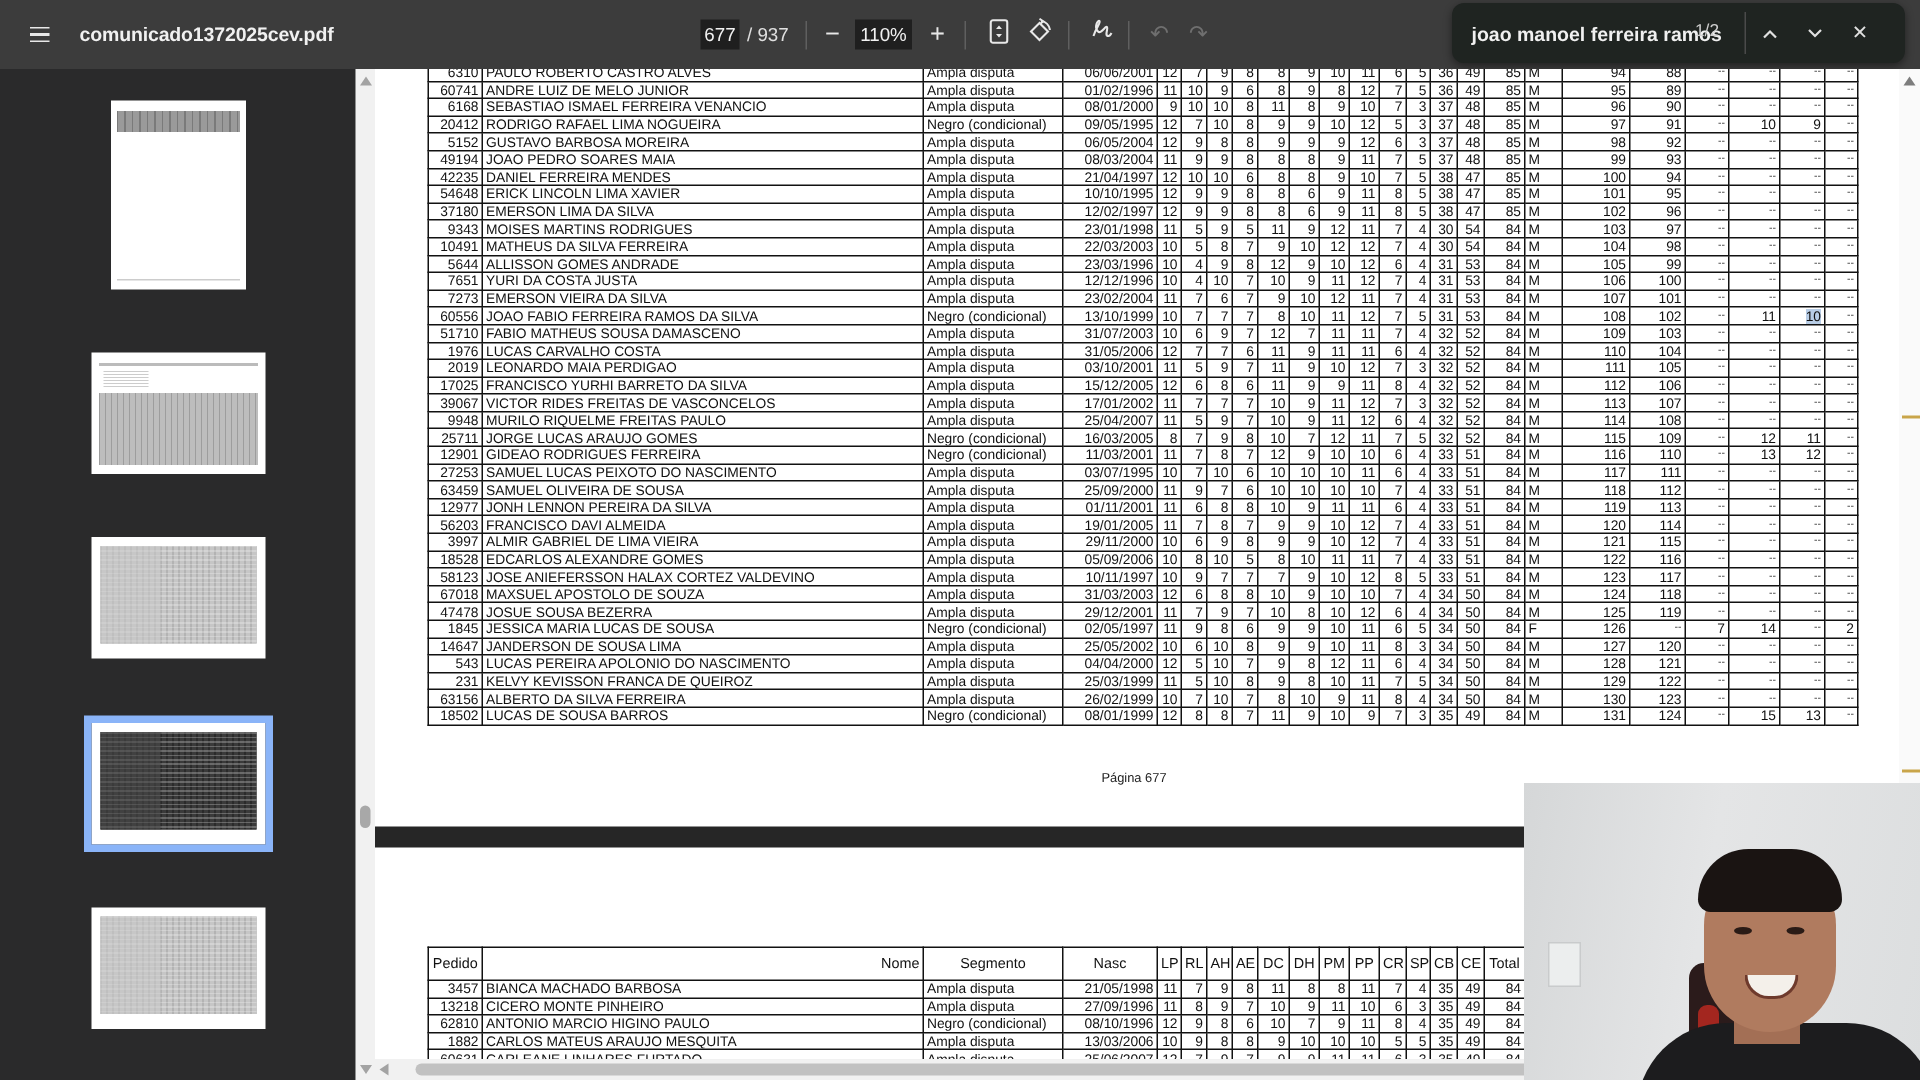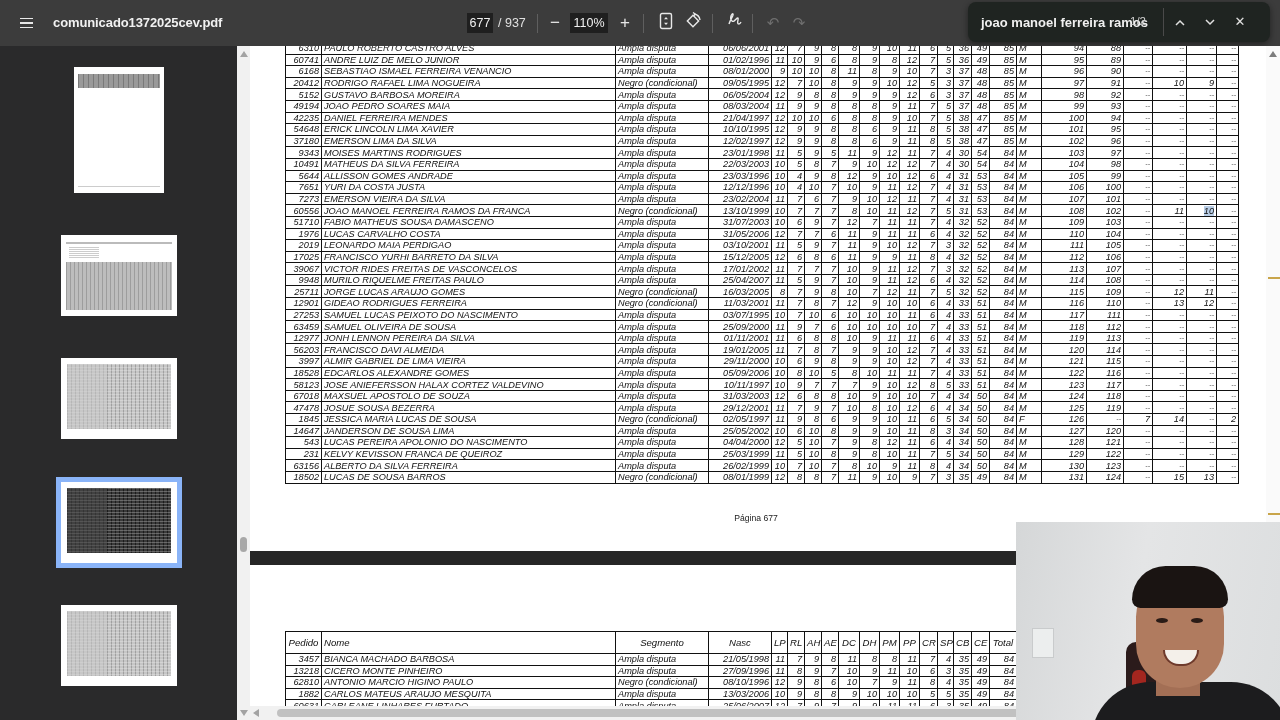--- a/index.html
+++ b/index.html
@@ -38,27 +38,27 @@
   
   .side-scroll { position: absolute; left: 237px; top: 46px; width: 13px; height: 674px; background: #f1f1f1; }
   .side-scroll .arrow-up { position: absolute; left: 3px; top: 5px; width: 0; height: 0; border-left: 4px solid transparent; border-right: 4px solid transparent; border-bottom: 6px solid #a3a3a3; }
   .side-scroll .arrow-dn { position: absolute; left: 3px; bottom: 4px; width: 0; height: 0; border-left: 4px solid transparent; border-right: 4px solid transparent; border-top: 6px solid #a3a3a3; }
   .side-scroll .thumbbar { position: absolute; left: 3px; top: 491px; width: 7px; height: 15px; border-radius: 4px; background: #a8a8a8; }
 
   
   .viewer { position: absolute; left: 250px; top: 46px; width: 1030px; height: 662px; background: #fff; overflow: hidden; }
   .page-gap { position: absolute; left: 0; top: 505px; width: 1030px; height: 14px; background: #262626; }
 
-  table.res { position: absolute; border-collapse: collapse; font-size: 9.2px; color: #111; table-layout: fixed; font-style: italic; }
+  table.res { position: absolute; border-collapse: collapse; font-size: 9.2px; color: #111; table-layout: fixed; }
   table.res td, table.res th { border: 1.3px solid #111; height: 11.6px; line-height: 10px; padding: 0 2px; white-space: nowrap; overflow: hidden; }
   table.res td.r { text-align: right; }
   table.res td.l { text-align: left; }
   table.res td.dash { text-align: right; font-size: 7px; color: #333; }
   table.res th { background: #fff; font-weight: normal; height: 22px; font-size: 9.6px; text-align: center; }
-  table.res th.l { text-align: left; }
+  table.res th.l { text-align: right; }
   .hl { background: #b8cde6; }
 
   .footer-text { position: absolute; left: 0; width: 1012px; text-align: center; font-size: 8.6px; color: #222; }
 
   
   .main-scroll { position: absolute; left: 1266px; top: 46px; width: 14px; height: 662px; background: #fafafa; }
   .main-scroll .arrow-up { position: absolute; left: 3px; top: 5px; width: 0; height: 0; border-left: 4px solid transparent; border-right: 4px solid transparent; border-bottom: 6px solid #7d7d7d; }
   .mark { position: absolute; left: 1268px; width: 12px; height: 2px; background: #c9a54a; }
 
   
@@ -566,21 +566,21 @@
           <td class="l">M</td>
           <td class="r">107</td>
           <td class="r">101</td>
           <td class="dash">--</td>
           <td class="dash">--</td>
           <td class="dash">--</td>
           <td class="dash">--</td>
         </tr>
         <tr>
           <td class="r">60556</td>
-          <td class="l">JOAO MANOEL FERREIRA RAMOS DA FRANCA</td>
+          <td class="l">JOAO FABIO FERREIRA RAMOS DA SILVA</td>
           <td class="l">Negro (condicional)</td>
           <td class="r">13/10/1999</td>
           <td class="r">10</td>
           <td class="r">7</td>
           <td class="r">7</td>
           <td class="r">7</td>
           <td class="r">8</td>
           <td class="r">10</td>
           <td class="r">11</td>
           <td class="r">12</td>

